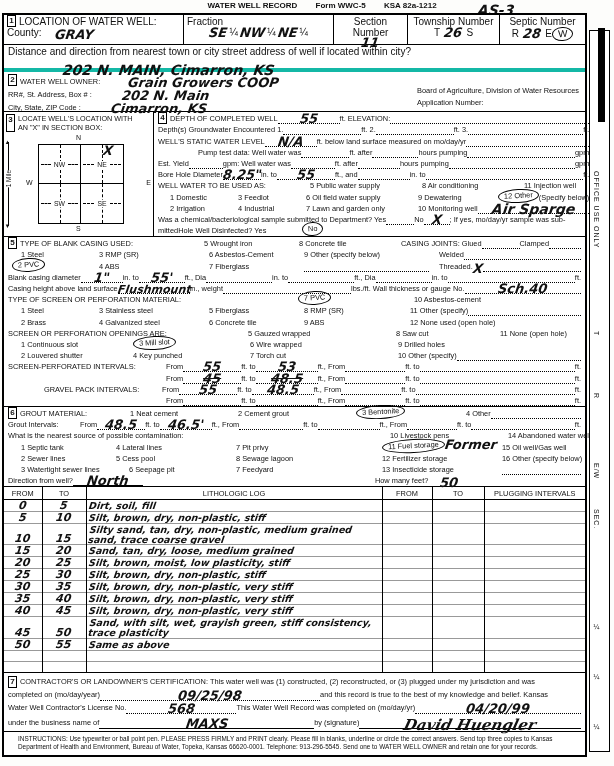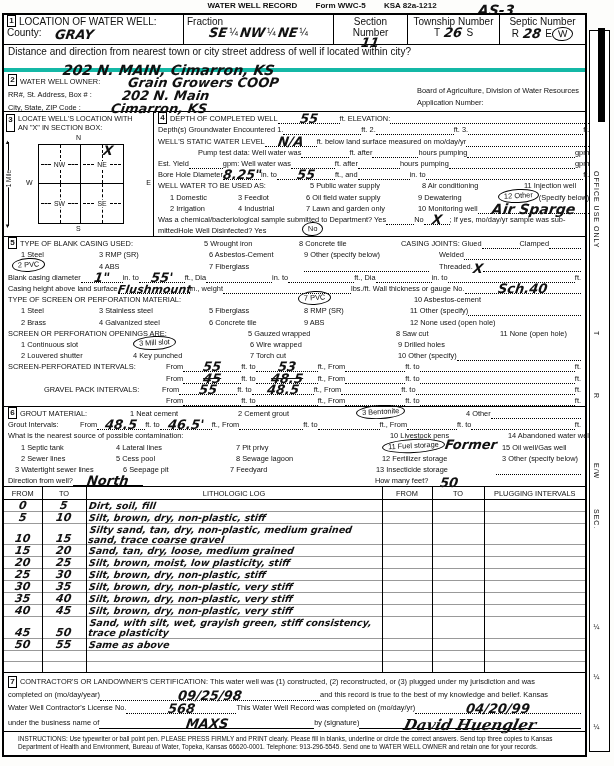--- a/index.html
+++ b/index.html
@@ -460,23 +460,23 @@
           <span style="width:120px">4  Lateral lines</span>
           <span style="width:146px">7  Pit privy</span>
           <span style="width:120px"><span class="circ">11 Fuel storage</span><span class="hw big">Former</span></span>
           <span>15  Oil well/Gas well</span>
         </div>
       <div class="ln" style="padding-left:17px">
           <span style="width:95px">2  Sewer lines</span>
           <span style="width:120px">5  Cess pool</span>
           <span style="width:146px">8  Sewage lagoon</span>
           <span style="width:120px">12  Fertilizer storage</span>
-          <span>3  Other (specify below)</span>
-        </div>
-      <div class="ln" style="padding-left:11px">
+          <span>16  Other (specify below)</span>
+        </div>
+      <div class="ln" style="padding-left:17px">
           <span style="width:108px">3  Watertight sewer lines</span>
           <span style="width:107px">6  Seepage pit</span>
           <span style="width:146px">7  Feedyard</span>
           <span style="width:120px">13  Insecticide storage</span>
           <span class="bl fill"></span>
         </div>
       <div class="ln">
           <span>Direction from well?</span>
           <span class="bl solid" style="width:70px"><span class="hw big">North</span></span>
           <span class="gap" style="width:232px"></span>

